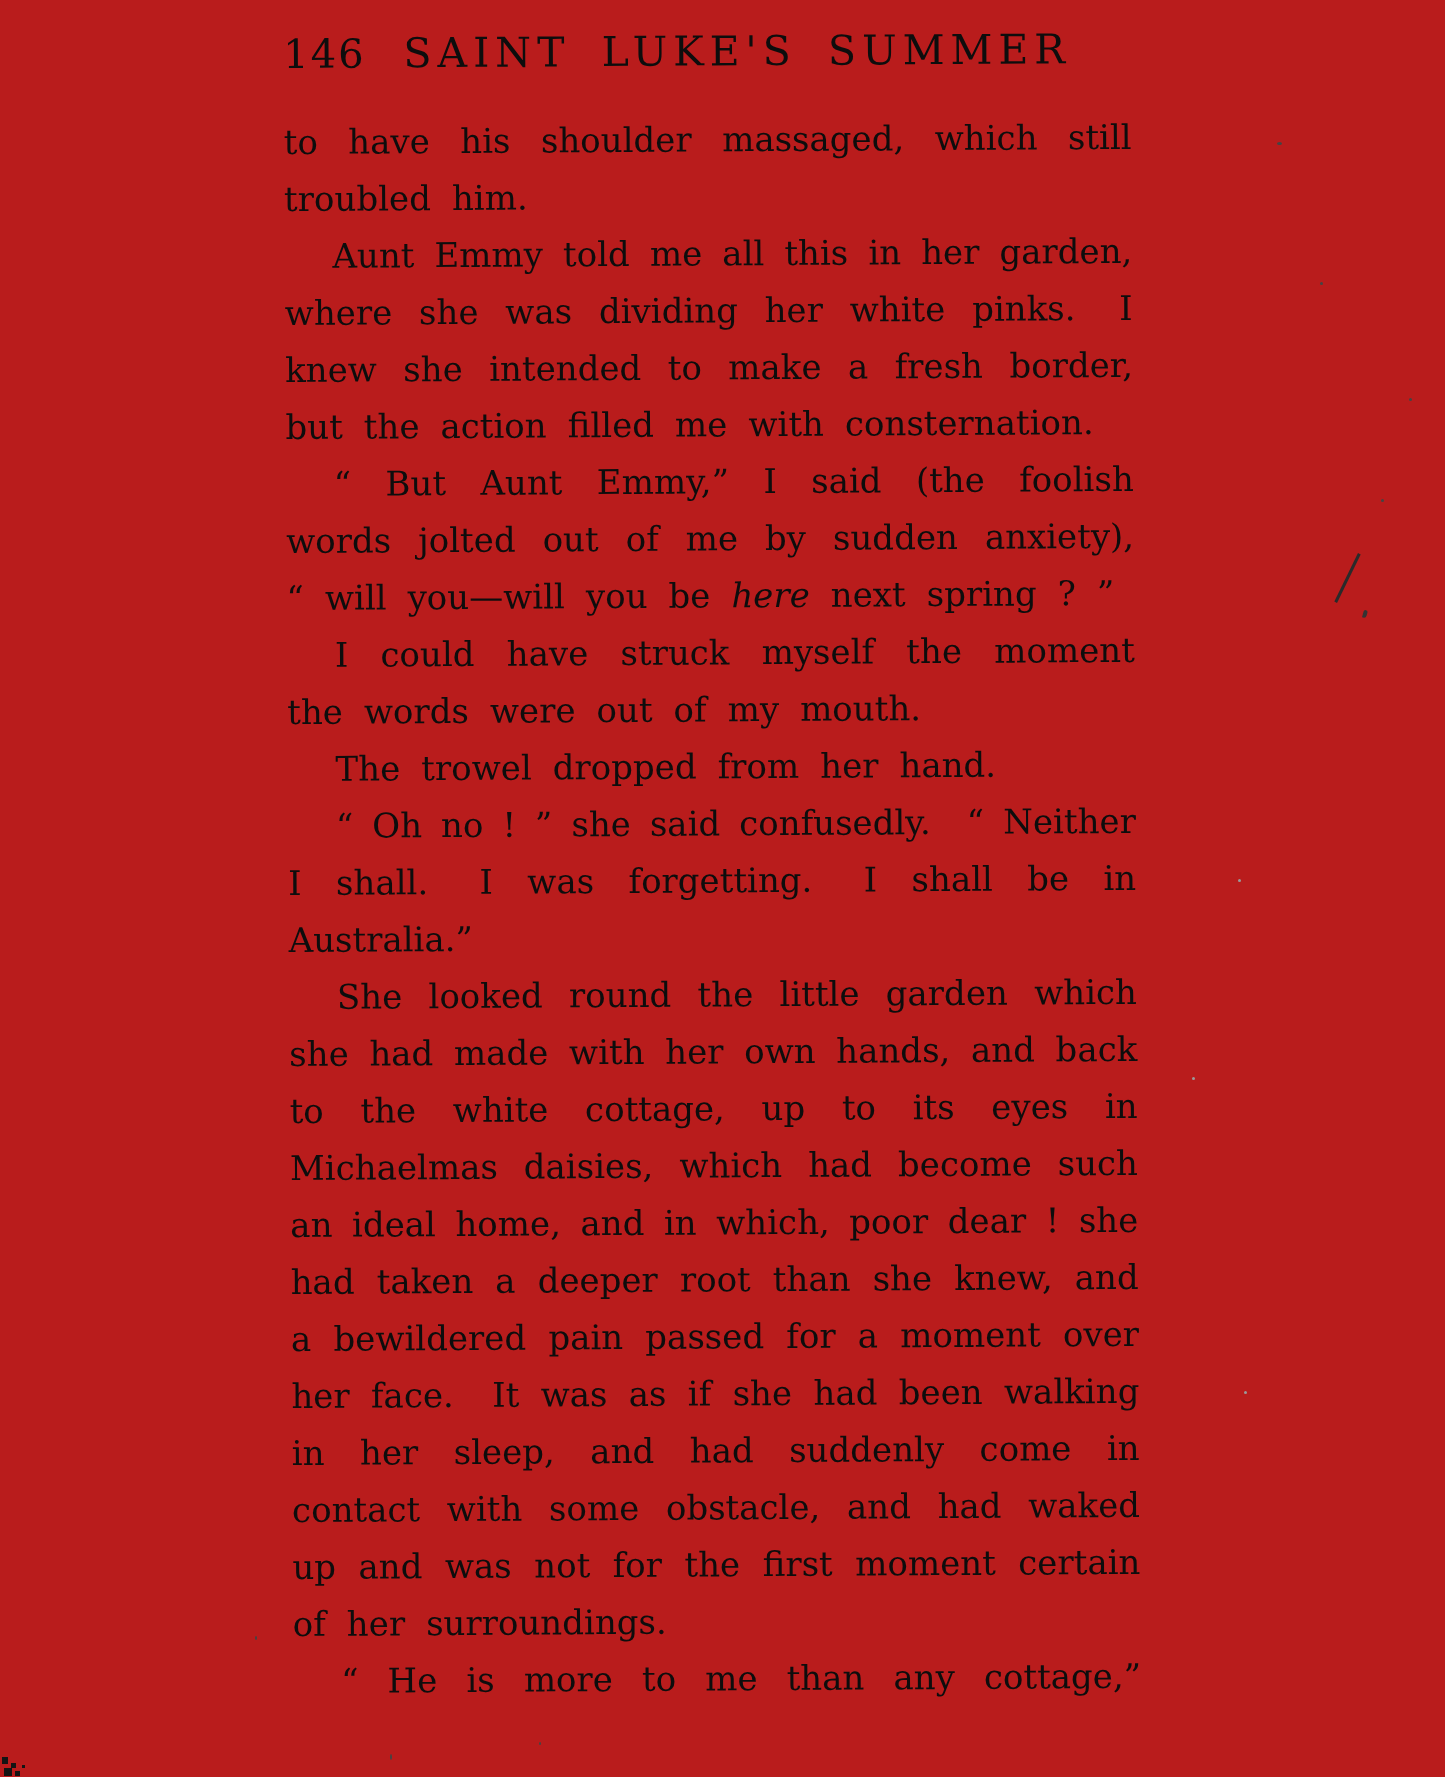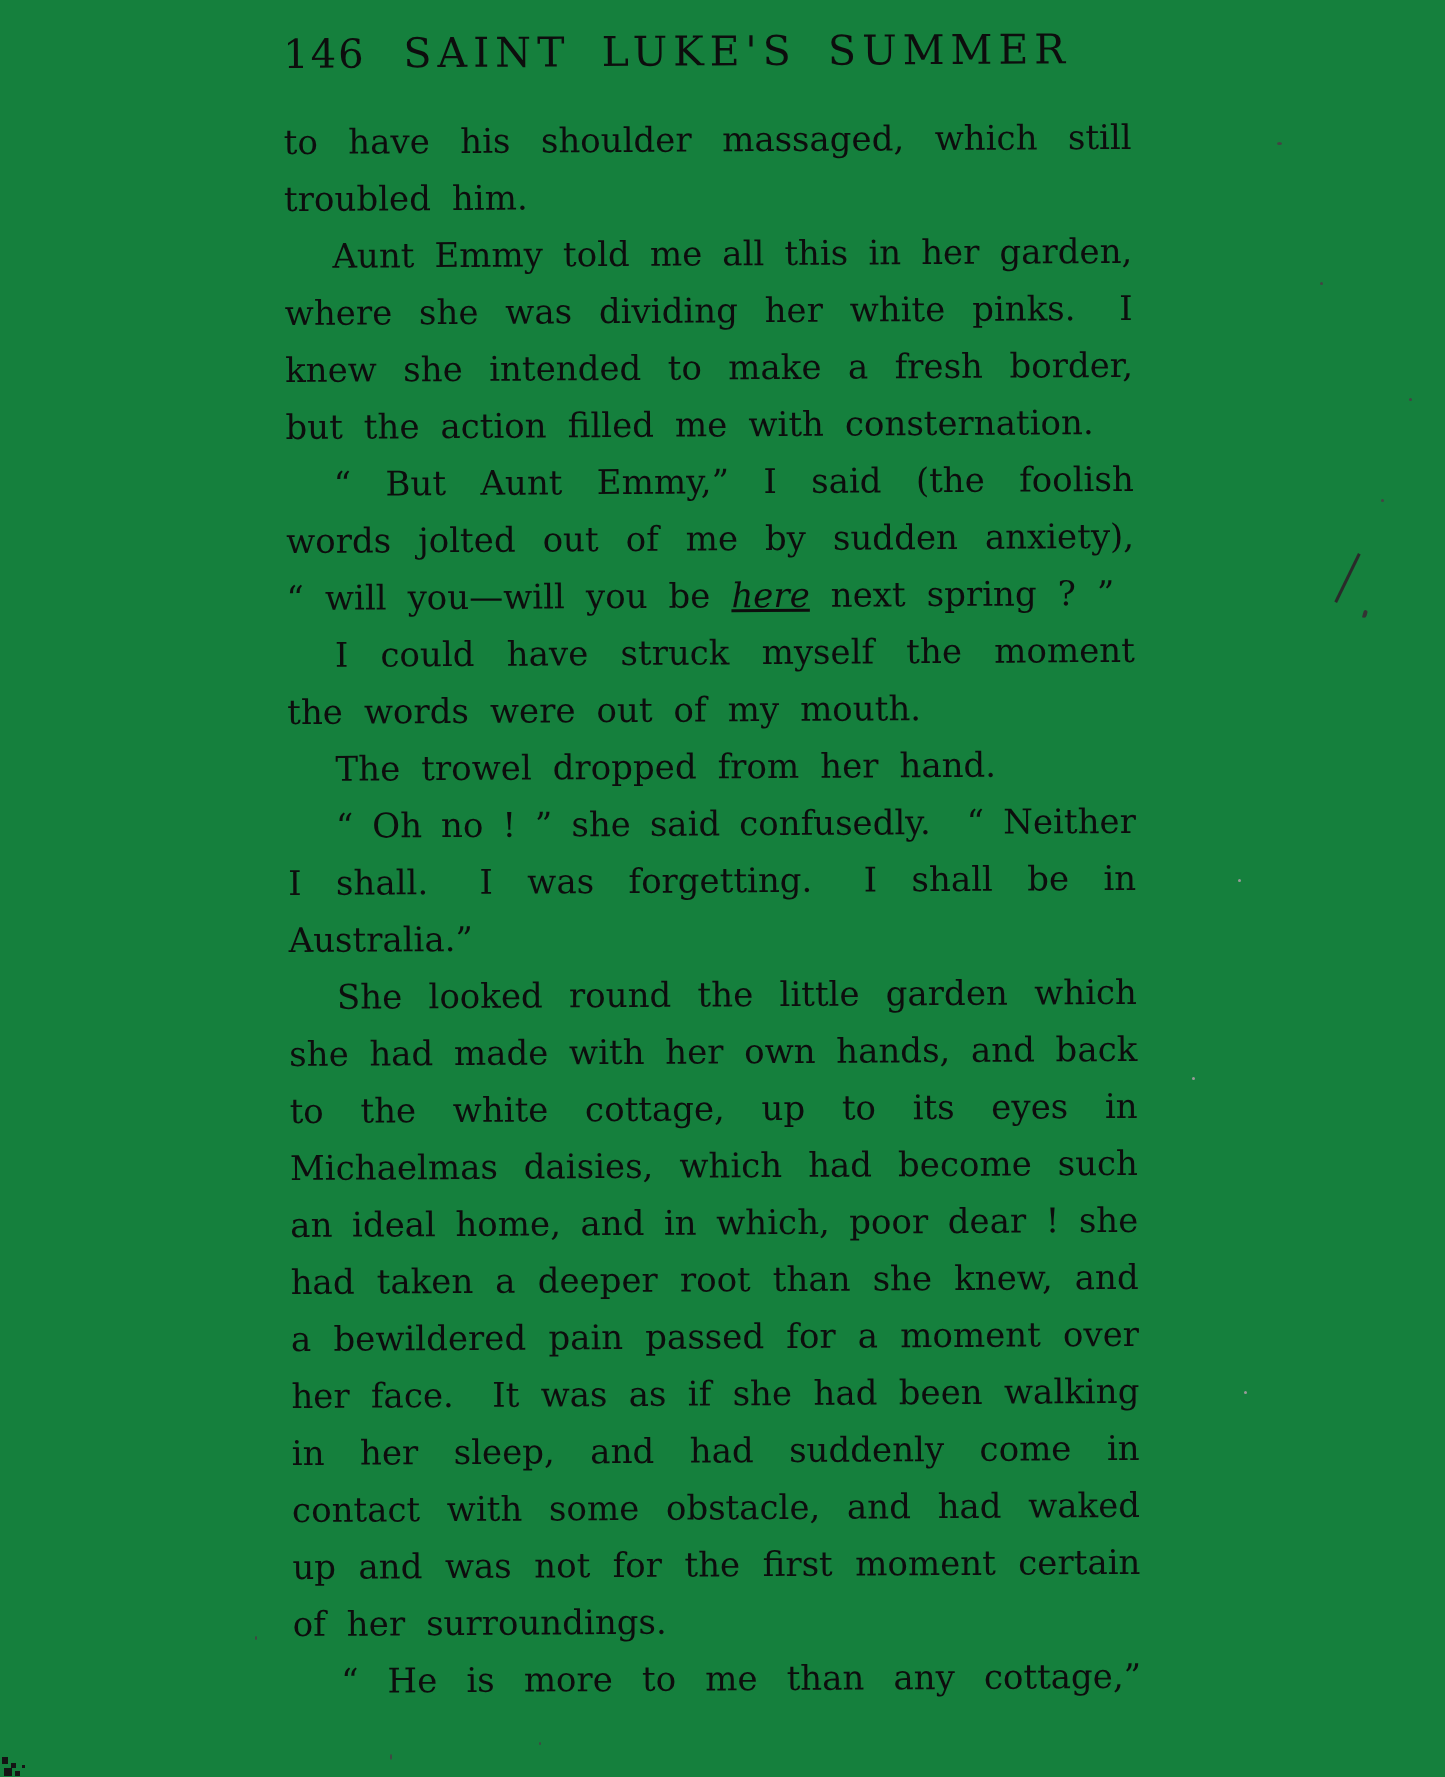--- a/index.html
+++ b/index.html
@@ -1,19 +1,19 @@
 <!DOCTYPE html>
 <html><head>
 <meta charset="utf-8">
 <style>
   html,body{margin:0;padding:0;background:#e8e8e8;}
   .page{
     position:relative;
     width:1445px;height:1777px;
-    background:#15803d;
+    background:#b91c1c;
     overflow:hidden;
     font-family:"DejaVu Serif","Liberation Serif",serif;
     color:#0d0d0d;
   }
   .scan-block{
     position:absolute;
     left:283px;top:30px;width:848px;
     transform:rotate(-0.35deg);
     transform-origin:0 0;
   }
@@ -46,21 +46,21 @@
   .line.j{
     text-align:justify;
     text-align-last:justify;
   }
   .line:not(.j){
     word-spacing:0.3em;
   }
   .line.indent{
     text-indent:48px;
   }
-  .line em{font-style:italic;text-decoration:underline;}
+  .line em{font-style:italic;}
   
   .artifact{position:absolute;pointer-events:none;}
   .pen-slash{
     left:1346px;top:551px;width:3px;height:54px;
     background:#2a2a2a;
     transform:rotate(26deg);
   }
   .pen-comma{
     left:1363px;top:610px;width:4px;height:8px;
     background:#333;border-radius:2px 2px 3px 0;

